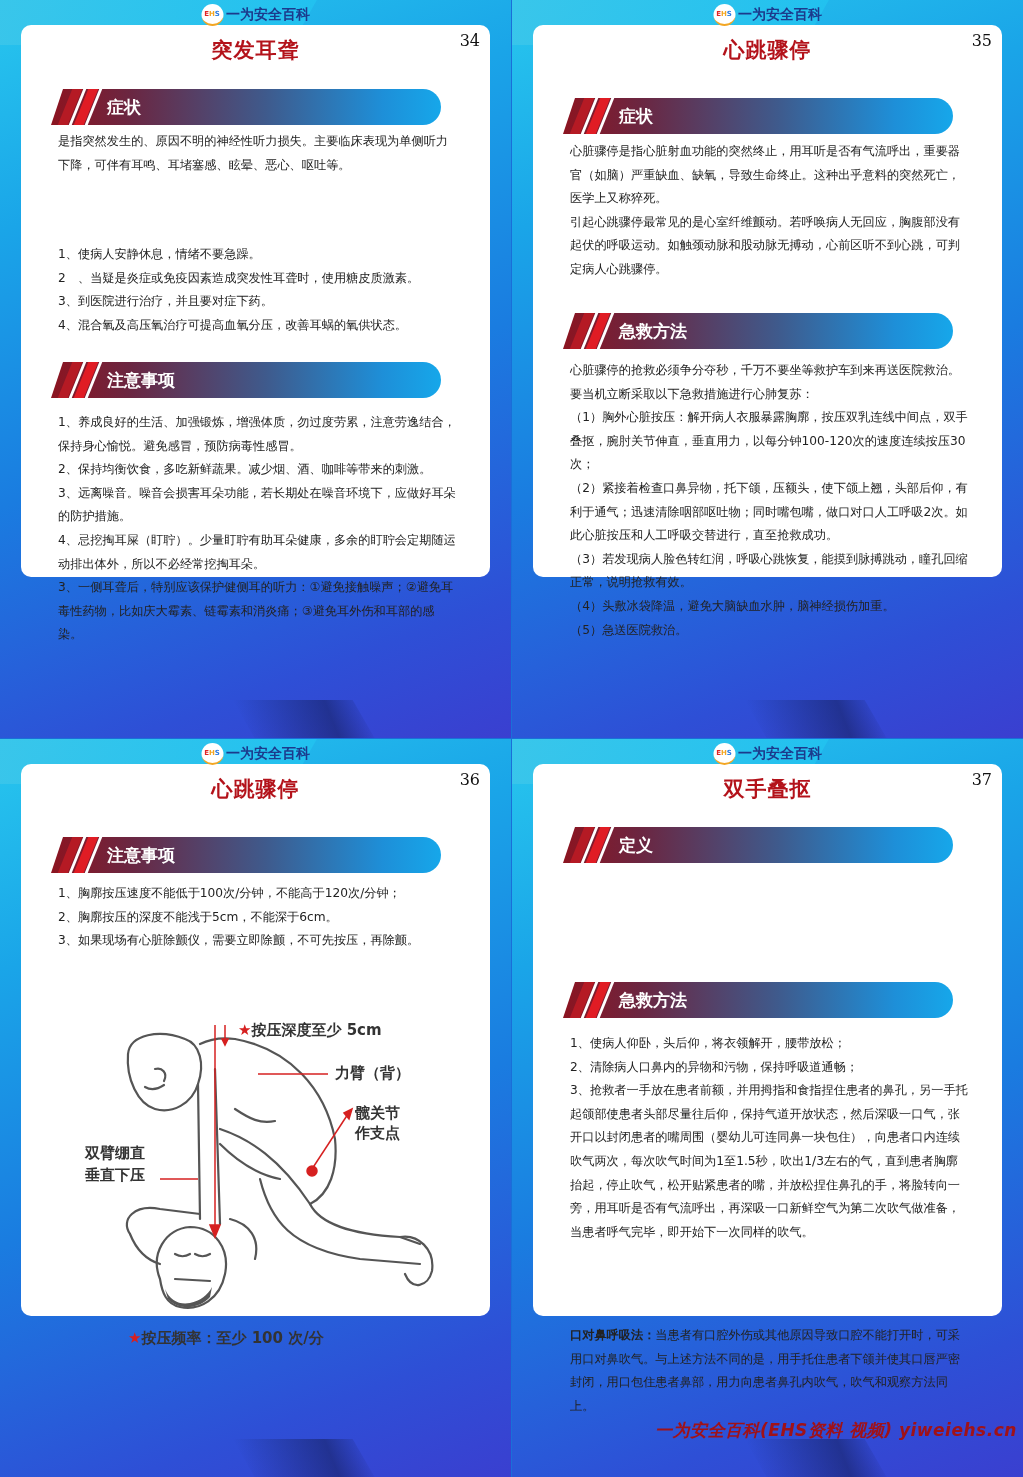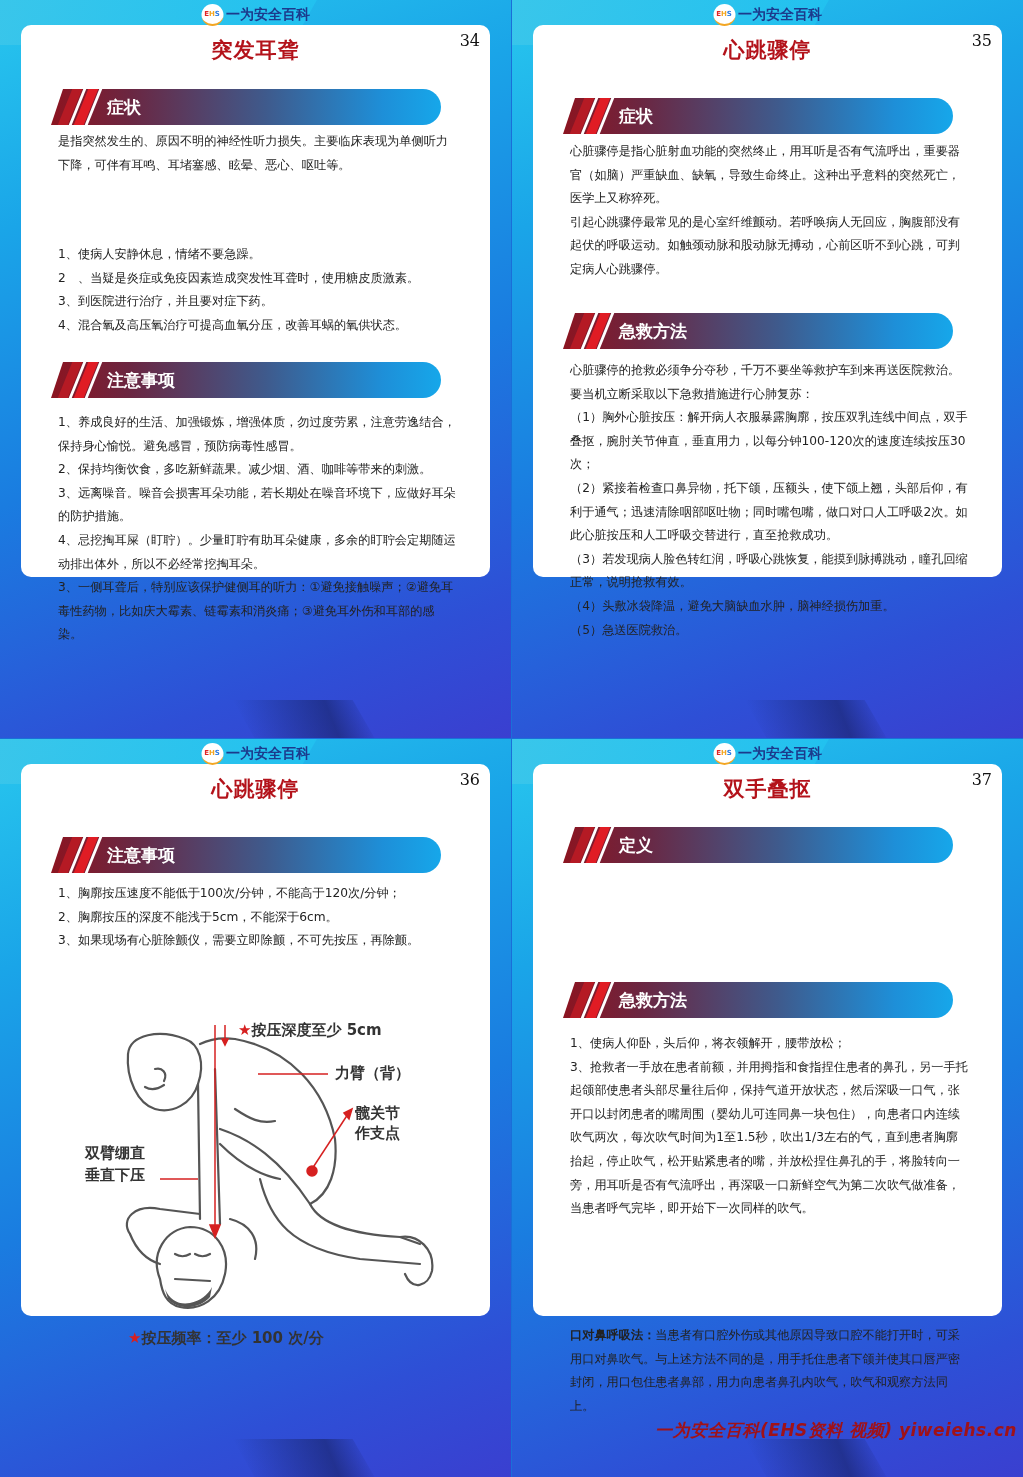--- a/index.html
+++ b/index.html
@@ -293,20 +293,21 @@
 
     <div class="sec-bar" style="top:218px">
       <span class="stripe s1"></span>
         <span class="stripe-gap g1"></span>
         <span class="stripe s2"></span>
         <span class="stripe-gap g2"></span>
       <span class="label">急救方法</span>
     </div>
     <div class="body-text" style="top:268px">
       <p>1、使病人仰卧，头后仰，将衣领解开，腰带放松；</p>
+      <p>2、清除病人口鼻内的异物和污物，保持呼吸道通畅；</p>
       <p>3、抢救者一手放在患者前额，并用拇指和食指捏住患者的鼻孔，另一手托起颌部使患者头部尽量往后仰，保持气道开放状态，然后深吸一口气，张开口以封闭患者的嘴周围（婴幼儿可连同鼻一块包住），向患者口内连续吹气两次，每次吹气时间为1至1.5秒，吹出1/3左右的气，直到患者胸廓抬起，停止吹气，松开贴紧患者的嘴，并放松捏住鼻孔的手，将脸转向一旁，用耳听是否有气流呼出，再深吸一口新鲜空气为第二次吹气做准备，当患者呼气完毕，即开始下一次同样的吹气。</p>
     </div>
     <div class="body-text" style="top:560px">
       <p><b>口对鼻呼吸法：</b><span>当患者有口腔外伤或其他原因导致口腔不能打开时，可采用口对鼻吹气。与上述方法不同的是，用手托住患者下颌并使其口唇严密封闭，用口包住患者鼻部，用力向患者鼻孔内吹气，吹气和观察方法同上。</span></p>
     </div>
   </div>
 </div>
 
 <div class="footer-mark">一为安全百科(EHS资料 视频) yiweiehs.cn</div>
 

